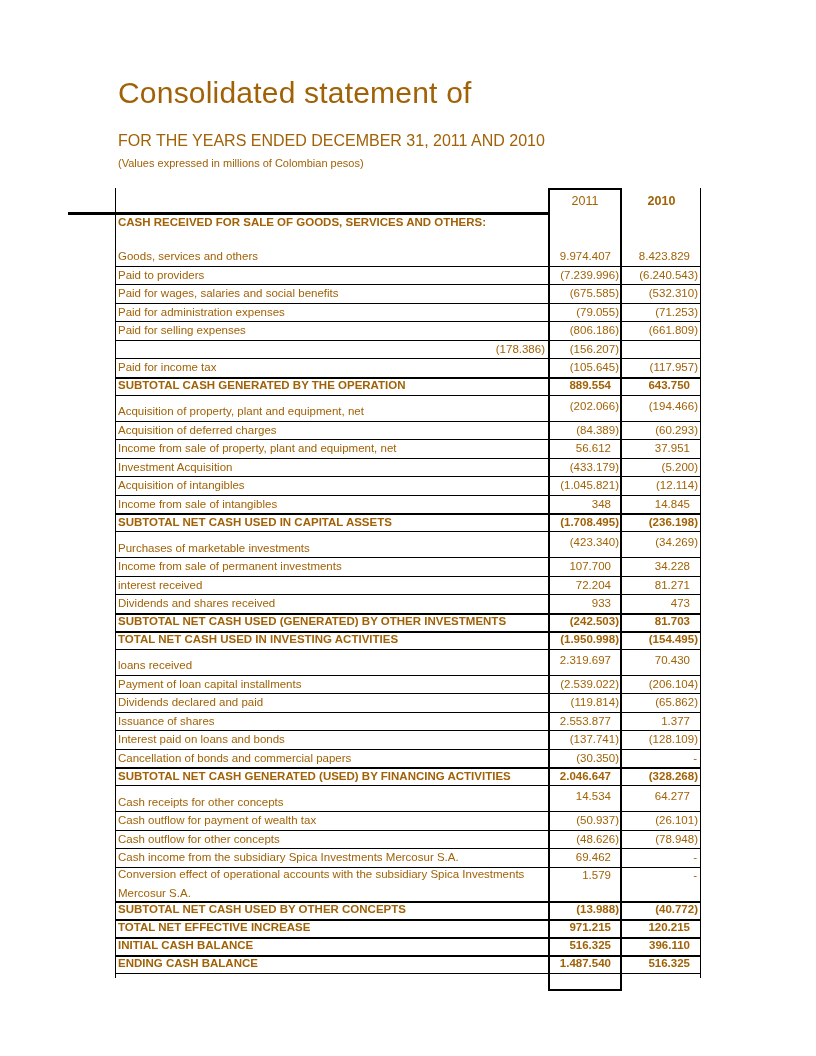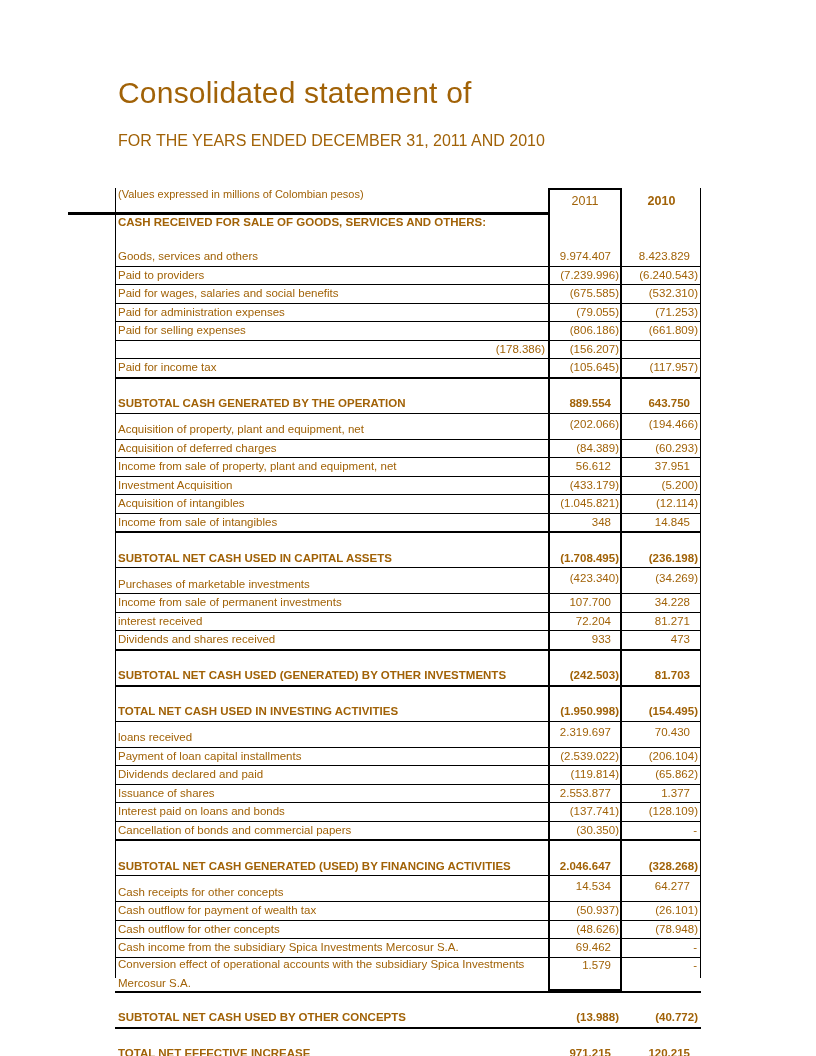--- a/index.html
+++ b/index.html
@@ -3,35 +3,35 @@
 <meta charset="utf-8">
 <style>
   html,body { margin:0; padding:0; background:#fff; }
   .page {
     position:relative; width:816px; height:1056px; background:#ffffff;
     font-family:"Liberation Sans","DejaVu Sans",sans-serif; color:#a16207;
     overflow:hidden;
   }
   .title { position:absolute; left:118px; top:76px; font-size:30px; font-weight:400; letter-spacing:0.2px; }
   .subtitle { position:absolute; left:118px; top:132px; font-size:16px; font-weight:400; }
-  .note { position:absolute; left:118px; top:157px; font-size:11px; font-weight:400;margin-top:31px; }
+  .note { position:absolute; left:118px; top:157px; font-size:11px; font-weight:400; }
 
   .fin-table { position:absolute; left:115px; top:188px; width:586px; }
 
   .thead { display:grid; grid-template-columns:433px 74px 79px; height:26px; }
   .th { display:flex; align-items:center; justify-content:center; font-size:12.5px; }
   .th-2010 { font-weight:bold; }
 
   .rows { position:relative; }
   .row { display:grid; grid-template-columns:433px 74px 79px; border-bottom:1px solid #000; box-sizing:border-box; }
   .r-section { height:34px; border-bottom:none; }
   .r-normal  { height:18.5px; }
   .r-tall    { height:26px; }
   .r-twoline { height:34px; }
-  .r-subtotal{ height:36px; border-top:1px solid #000; }
+  .r-subtotal{ height:18px; border-top:1px solid #000; }
   .bold { font-weight:bold; }
 
   .c { display:flex; align-items:flex-end; padding-bottom:2px; font-size:11.5px; line-height:1.15; box-sizing:border-box; overflow:hidden; }
   .c-label { padding-left:3px; padding-right:4px; }
   .c-val { justify-content:flex-end; white-space:nowrap; }
   .pr-pos { padding-right:11px; }
   .pr-neg { padding-right:3px; }
   .pr-dash{ padding-right:4px; }
 
   .r-section .c { align-items:flex-start; padding-top:2px; }

